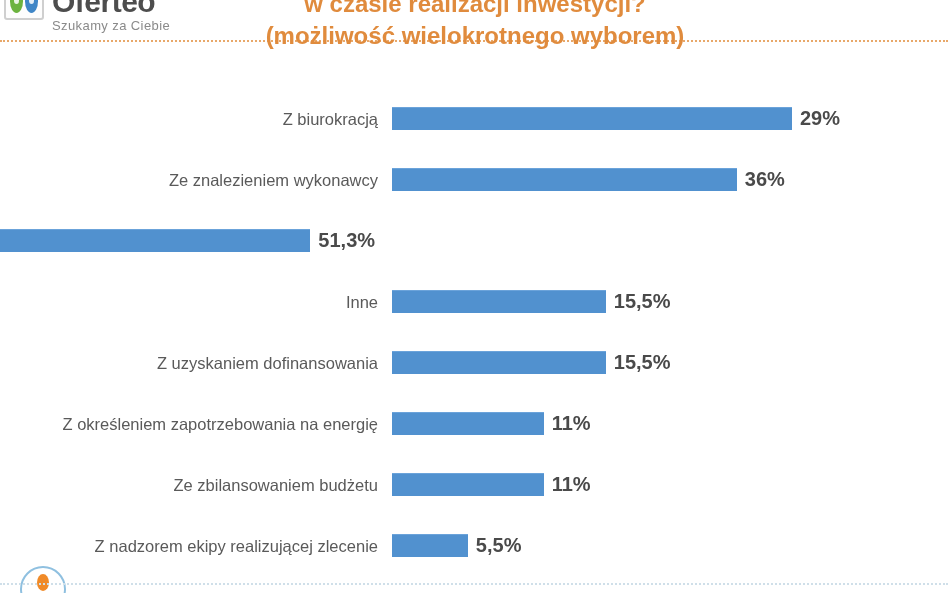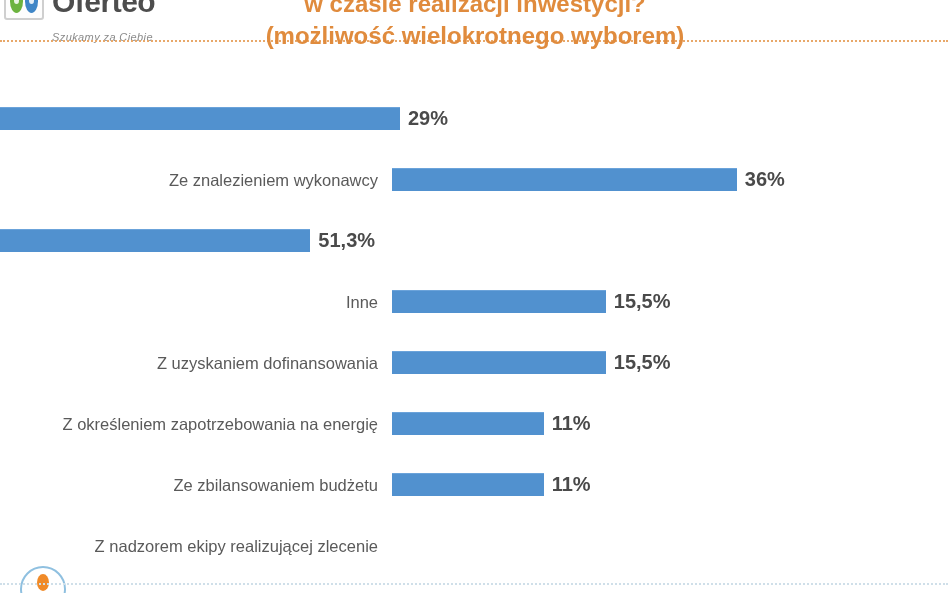--- a/index.html
+++ b/index.html
@@ -65,26 +65,25 @@
     padding-top: 2px;
   }
   #brand-name {
     font-size: 30px;
     font-weight: bold;
     color: #4d4d4d;
     line-height: 28px;
     letter-spacing: -0.5px;
   }
   #brand-tagline {
-    font-size: 11px;
+    font-size: 13px;
     color: #8a8a8a;
     line-height: 14px;
     letter-spacing: .4px;
-    margin-top: 14px;
-    font-style: italic;
+    margin-top: 3px;
   }
 
   
   .rule {
     position: absolute;
     left: 0;
     width: 948px;
     height: 0;
     border-top: 2px dotted #e8a86a;
   }
@@ -189,20 +188,21 @@
 
 <div id="rule-top" class="rule"></div>
 
 <div id="chart-title">
   <span class="line">w czasie realizacji inwestycji?</span>
   <span class="line">(możliwość wielokrotnego wyborem)</span>
 </div>
 
 <div id="chart">
     <div class="bar-row">
+      <div class="bar-label">Z biurokracją</div>
       <div class="bar-track">
         <div class="bar-fill" style="width: 400px; background: rgb(81, 145, 207);"></div>
         <div class="bar-value">29%</div>
       </div>
     </div>
     <div class="bar-row">
       <div class="bar-label">Ze znalezieniem wykonawcy</div>
       <div class="bar-track">
         <div class="bar-fill" style="width: 344.828px; background: rgb(81, 145, 207);"></div>
         <div class="bar-value">36%</div>
@@ -237,20 +237,24 @@
     </div>
     <div class="bar-row">
       <div class="bar-label">Ze zbilansowaniem budżetu</div>
       <div class="bar-track">
         <div class="bar-fill" style="width: 151.724px; background: rgb(81, 145, 207);"></div>
         <div class="bar-value">11%</div>
       </div>
     </div>
     <div class="bar-row">
       <div class="bar-label">Z nadzorem ekipy realizującej zlecenie</div>
+      <div class="bar-track">
+        <div class="bar-fill" style="width: 75.8621px; background: rgb(81, 145, 207);"></div>
+        <div class="bar-value">5,5%</div>
+      </div>
     </div>
   </div>
 
 <div id="bottom-badge">
   <span class="dot"></span>
 </div>
 
 <div id="rule-bottom" class="rule"></div>
 
 </body></html>

